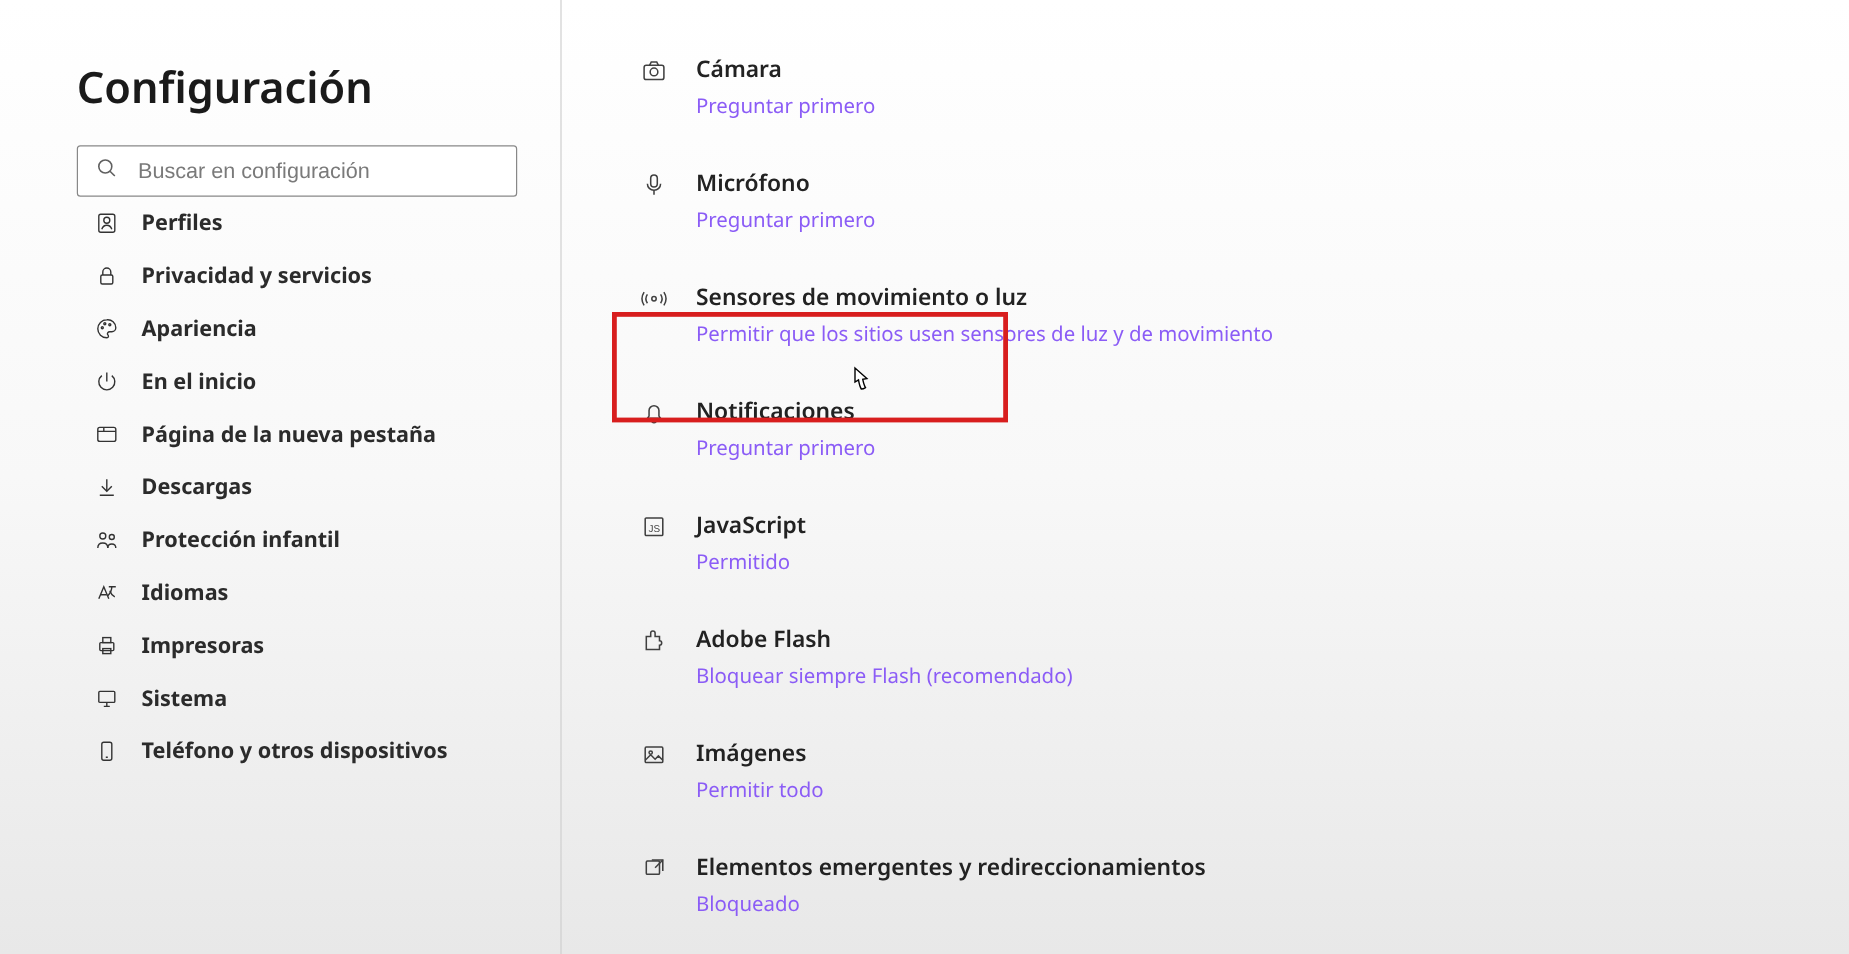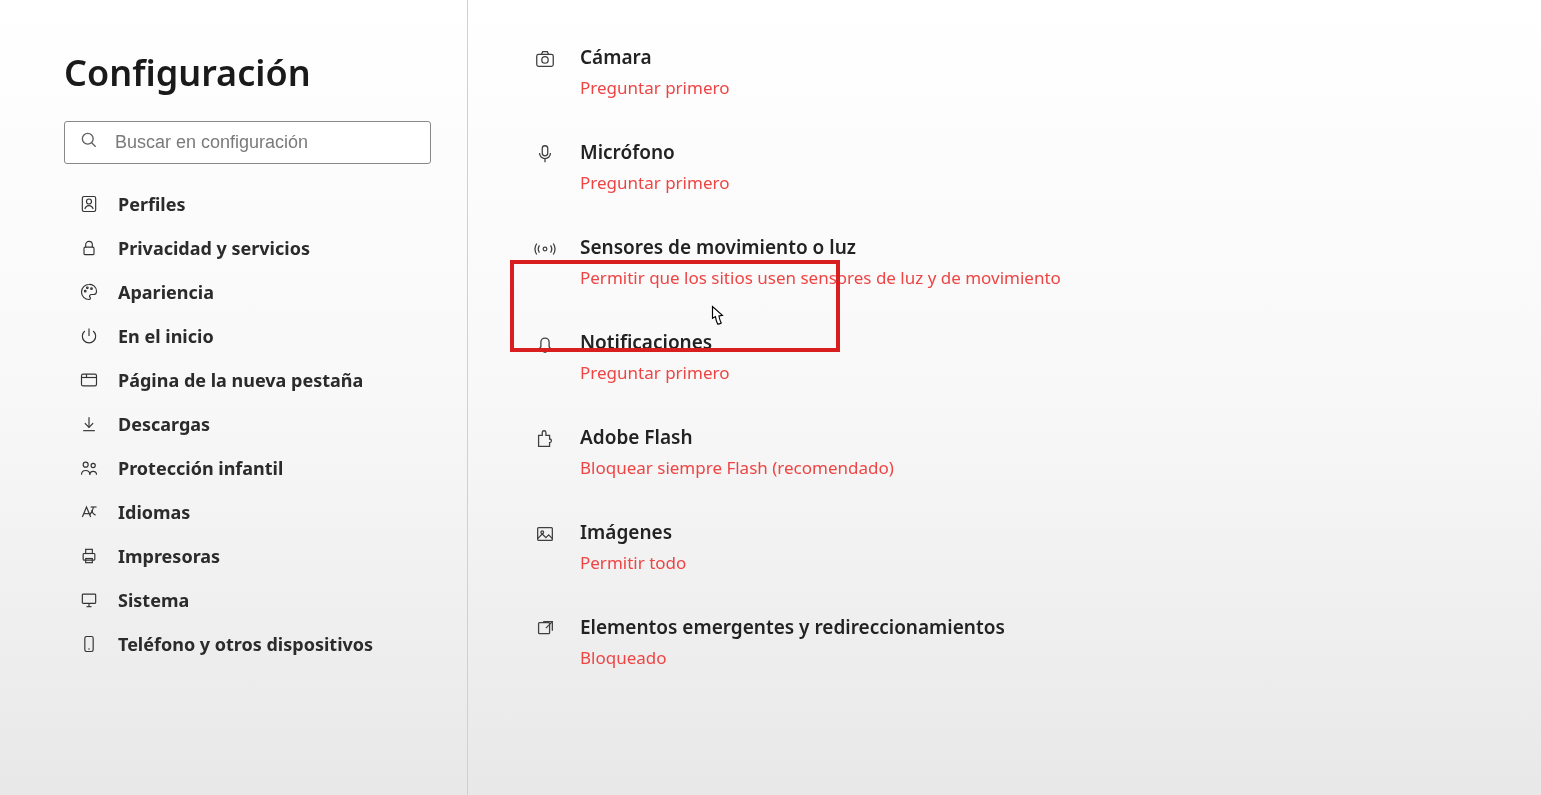--- a/index.html
+++ b/index.html
@@ -27,21 +27,20 @@
       color: #1a1a1a;
       padding-top: 48px;
       padding-bottom: 24px;
     }
     .search-wrap {
       display: flex;
       align-items: center;
       border: 1px solid #888;
       border-radius: 3px;
       padding: 8px 14px;
-      margin-bottom: 18px;
       background: #fff;
     }
     .search-wrap svg {
       width: 20px;
       height: 20px;
       stroke: #606060;
       fill: none;
       stroke-width: 1.6;
       margin-right: 16px;
     }
@@ -117,21 +116,21 @@
     }
     .perm-text { flex: 1; }
     .perm-title {
       font-size: 19px;
       font-weight: 600;
       color: #222;
       margin-bottom: 6px;
     }
     .perm-sub {
       font-size: 17px;
-      color: #ef4444;
+      color: #8b5cf6;
     }
     .highlight-box {
       position: absolute;
       top: 260px;
       left: 510px;
       width: 330px;
       height: 92px;
       border: 4px solid #d81e1e;
       pointer-events: none;
       z-index: 5;
@@ -330,20 +329,32 @@
           <path d="M6 17h12l-1.5-2V10a4.5 4.5 0 0 0-9 0v5L6 17z"></path>
           <path d="M10 19a2 2 0 0 0 4 0"></path>
         </svg>
       </span>
     <div class="perm-text">
       <div class="perm-title">Notificaciones</div>
       <div class="perm-sub">Preguntar primero</div>
     </div>
   </div>
 
+  <div class="perm-item">
+    <span class="perm-icon">
+        <svg viewBox="0 0 24 24">
+          <rect x="4" y="4" width="16" height="16" rx="1"></rect>
+          <text x="7" y="17" font-size="9" font-family="sans-serif" fill="#404040" stroke="none">JS</text>
+        </svg>
+      </span>
+    <div class="perm-text">
+      <div class="perm-title">JavaScript</div>
+      <div class="perm-sub">Permitido</div>
+    </div>
+  </div>
 
   <div class="perm-item">
     <span class="perm-icon">
         <svg viewBox="0 0 24 24">
           <path d="M5 8h4V5a2 2 0 1 1 4 0v3h4v4a2 2 0 1 1 0 4v4H5V8z"></path>
         </svg>
       </span>
     <div class="perm-text">
       <div class="perm-title">Adobe Flash</div>
       <div class="perm-sub">Bloquear siempre Flash (recomendado)</div>

